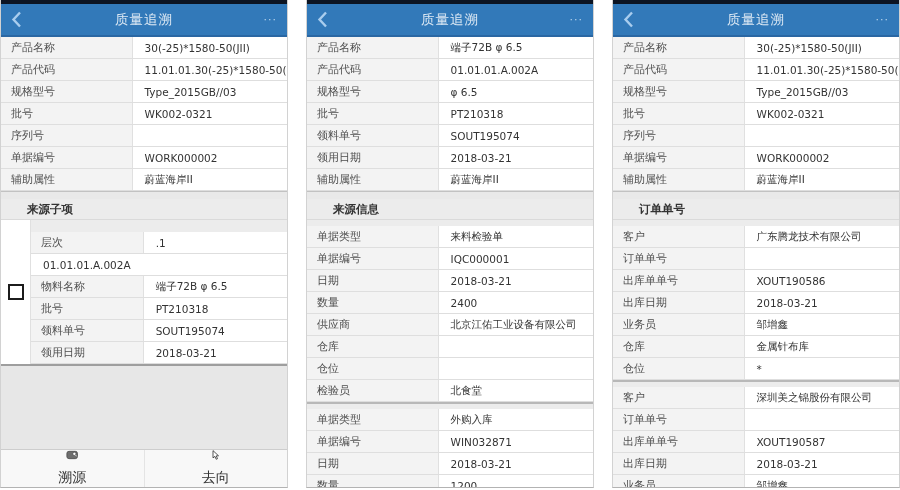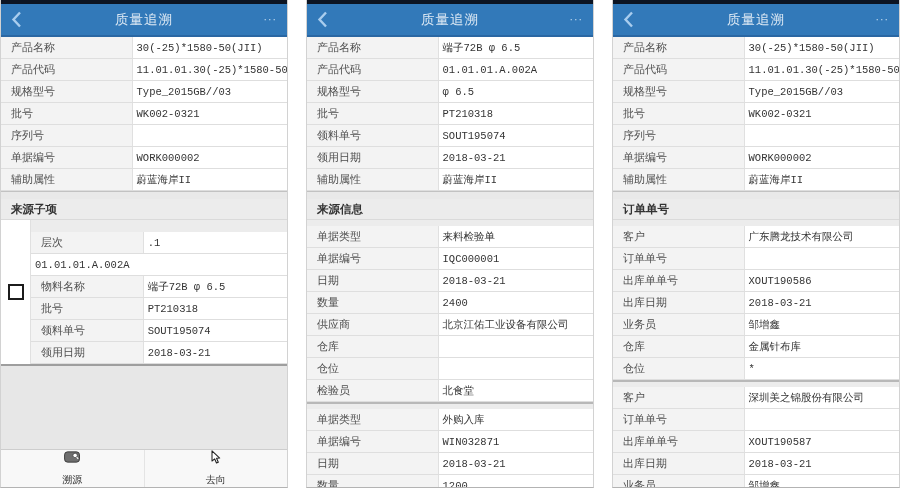--- a/index.html
+++ b/index.html
@@ -33,47 +33,47 @@
     display:flex;height:22px;box-sizing:border-box;flex:0 0 auto;
     border-bottom:1px solid #dedede;background:#ffffff;
   }
   .row .label{
     width:46%;box-sizing:border-box;background:#f3f3f3;
     border-right:1px solid #e0e0e0;padding-left:10px;
     display:flex;align-items:center;font-size:11px;color:#4e4e4e;
     white-space:nowrap;overflow:hidden;
   }
   .row .value{
-    flex:1;display:flex;align-items:center;padding-left:4px;padding-right:2px;
-    font-size:10.5px;color:#333;white-space:nowrap;overflow:hidden;font-family:Liberation Mono, monospace;
+    flex:1;display:flex;align-items:center;padding-left:12px;padding-right:2px;
+    font-size:10.5px;color:#333;white-space:nowrap;overflow:hidden;
   }
   .section-gap{height:8px;background:#e9e9e9;border-top:1px solid #c2c2c2;box-sizing:border-box;flex:0 0 auto;}
   .section-header{
-    height:20px;display:flex;align-items:center;padding-left:10px;
+    height:20px;display:flex;align-items:center;padding-left:26px;
     font-size:11.5px;font-weight:bold;color:#333;flex:0 0 auto;
     border-bottom:1px solid #dadada;
   }
   .pre-gap{height:6px;flex:0 0 auto;}
   .group-gap{height:7px;border-top:2px solid #b8b8b8;box-sizing:border-box;flex:0 0 auto;}
   .subtable{display:flex;border-bottom:2px solid #9e9e9e;flex:0 0 auto;}
   .gutter{
     width:29px;flex:0 0 29px;background:#fff;border-right:1px solid #e0e0e0;
     display:flex;align-items:center;justify-content:center;
   }
   .checkbox{width:12px;height:12px;border:2px solid #1c1c1c;background:#fff;cursor:pointer;}
   .subrows{flex:1;display:flex;flex-direction:column;min-width:0;margin-top:12px;}
   .subrows .row .label{width:44%;}
   .spacer{flex:1 1 auto;background:#e7e7e7;}
   .toolbar{
     height:37px;background:#f8f8f8;border-top:1px solid #cdcdcd;
     display:flex;flex:0 0 auto;
   }
   .tool-btn{
     flex:1;display:flex;flex-direction:column;align-items:center;
-    justify-content:center;font-size:10px;color:#333;gap:9px;cursor:pointer;
+    justify-content:center;font-size:14px;color:#333;gap:9px;cursor:pointer;
   }
   .tool-btn + .tool-btn{border-left:1px solid #e4e4e4;}
   .tool-icon{display:block;height:15px;}
 </style>
 </head>
 <body>
 
 <div class="stage">
 
   <div class="panel">

